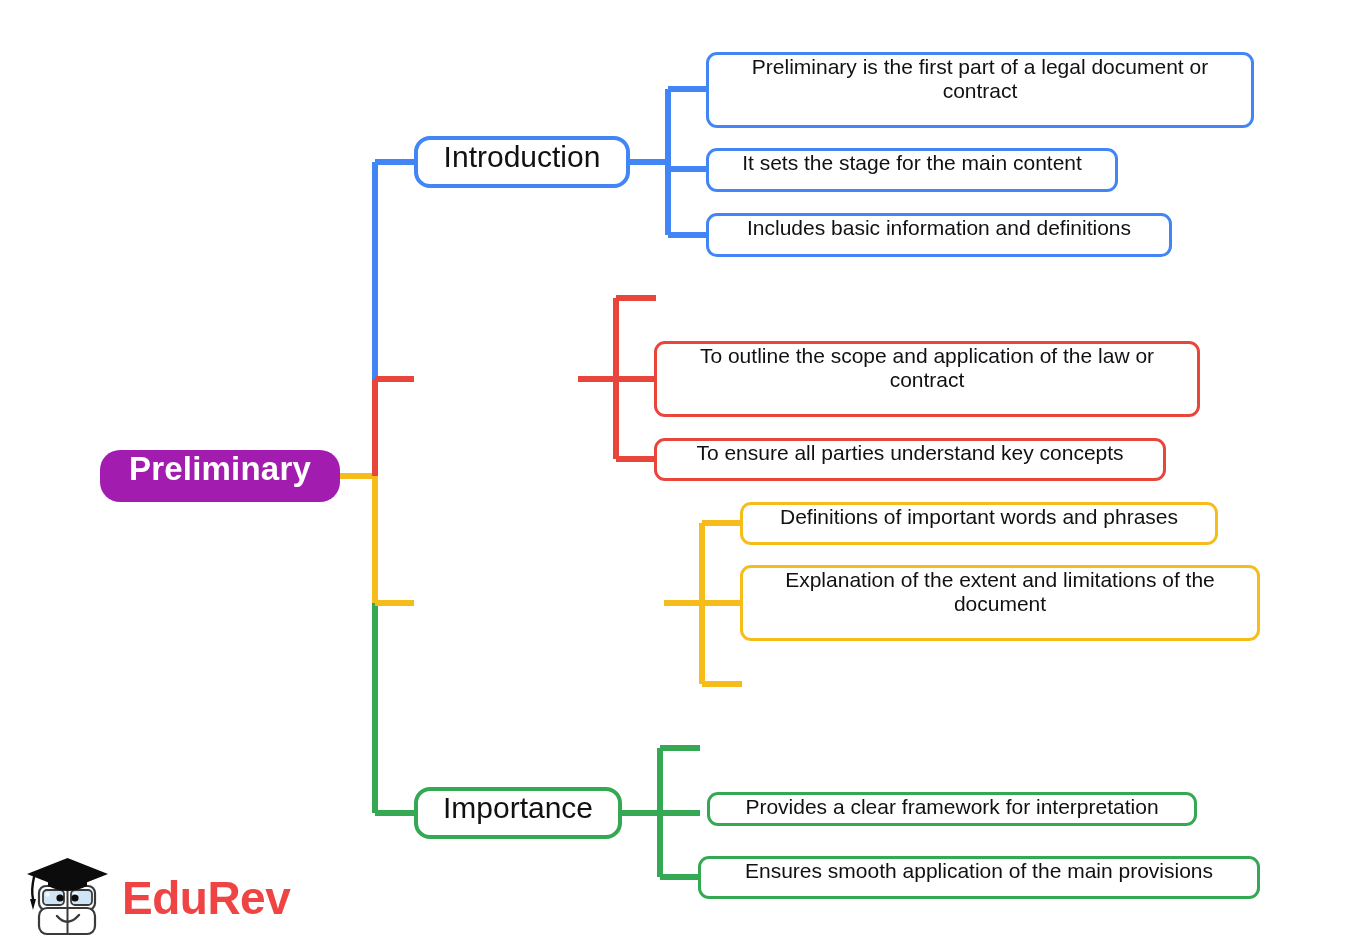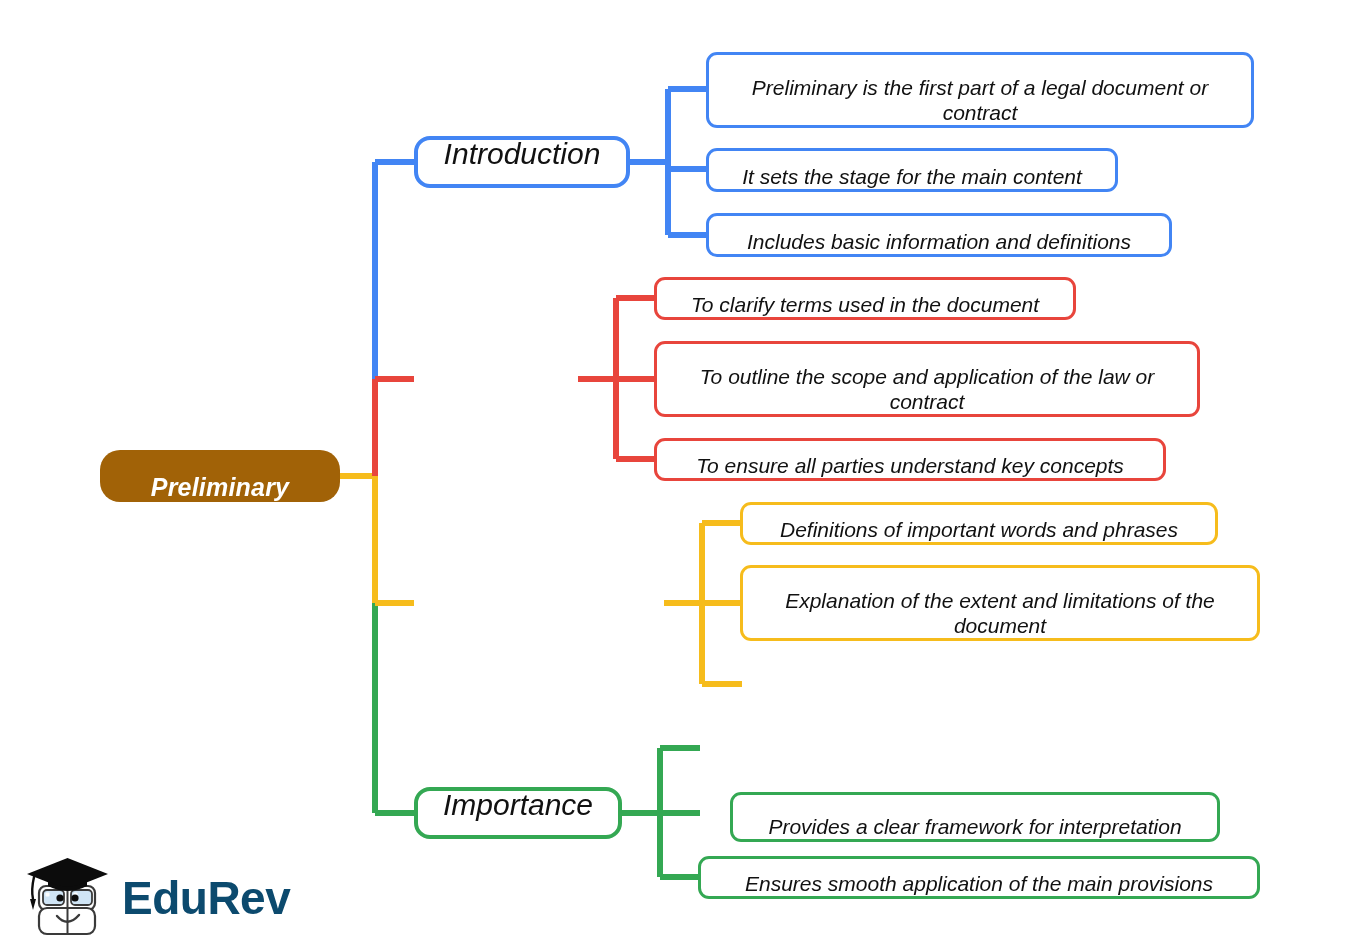--- a/index.html
+++ b/index.html
@@ -25,45 +25,44 @@
     width: 1362px;
     height: 951px;
     pointer-events: none;
   }
 
   .node {
     position: absolute;
     box-sizing: border-box;
     background: #ffffff;
     display: flex;
-    align-items: flex-end;
+    align-items: flex-start;
     justify-content: center;
     text-align: center;
     color: #111111;
     line-height: 1.16;
-    font-style: italic;
   }
 
   
   .root-node {
-    background: #a16207;
+    background: #a21caf;
     color: #ffffff;
     font-weight: bold;
-    font-size: 25px;
+    font-size: 33px;
     border-radius: 20px;
     letter-spacing: 0.2px;
   }
 
   
   .branch-node {
     border-width: 4px;
     border-style: solid;
     border-radius: 16px;
     font-size: 30px;
-    padding: 12px 8px;
+    padding: 0 8px;
   }
 
   
   .leaf-node {
     border-width: 3px;
     border-style: solid;
     border-radius: 11px;
     font-size: 21px;
     padding: 0 10px;
   }
@@ -80,21 +79,21 @@
   }
   #logo-mark {
     position: relative;
     width: 92px;
     height: 92px;
     flex: 0 0 92px;
   }
   #logo-word {
     font-size: 46px;
     font-weight: bold;
-    color: #0c4a6e;
+    color: #ef4444;
     letter-spacing: -0.5px;
     margin-left: 8px;
     line-height: 1;
   }
 </style>
 </head>
 <body>
 
 <div id="canvas">
 
@@ -154,43 +153,40 @@
     <span>Preliminary is the first part of a legal document or contract</span>
   </div>
   <div class="node leaf-node" style="left:706px; top:148px; width:412px; height:44px; border-color:#4285F4;">
     <span>It sets the stage for the main content</span>
   </div>
   <div class="node leaf-node" style="left:706px; top:213px; width:466px; height:44px; border-color:#4285F4;">
     <span>Includes basic information and definitions</span>
   </div>
 
 
-  <div class="node leaf-node" style="left:654px; top:277px; width:422px; height:43px; border-color:#E8453C;">
-    <span>To clarify terms used in the document</span>
-  </div>
   <div class="node leaf-node" style="left:654px; top:341px; width:546px; height:76px; border-color:#E8453C;">
     <span>To outline the scope and application of the law or contract</span>
   </div>
   <div class="node leaf-node" style="left:654px; top:438px; width:512px; height:43px; border-color:#E8453C;">
     <span>To ensure all parties understand key concepts</span>
   </div>
 
 
   <div class="node leaf-node" style="left:740px; top:502px; width:478px; height:43px; border-color:#F6BC1C;">
     <span>Definitions of important words and phrases</span>
   </div>
   <div class="node leaf-node" style="left:740px; top:565px; width:520px; height:76px; border-color:#F6BC1C;">
     <span>Explanation of the extent and limitations of the document</span>
   </div>
 
   <div class="node branch-node" style="left:414px; top:787px; width:208px; height:52px; border-color:#34A853;">
     <span>Importance</span>
   </div>
 
-  <div class="node leaf-node" style="left:730px; top:792px; width:490px; height:50px; border-color:#34A853;">
+  <div class="node leaf-node" style="left:707px; top:792px; width:490px; height:34px; border-color:#34A853;">
     <span>Provides a clear framework for interpretation</span>
   </div>
   <div class="node leaf-node" style="left:698px; top:856px; width:562px; height:43px; border-color:#34A853;">
     <span>Ensures smooth application of the main provisions</span>
   </div>
 
   <div id="logo">
     <div id="logo-mark">
       <svg viewBox="0 0 92 92" width="92" height="92" aria-hidden="true">
 

